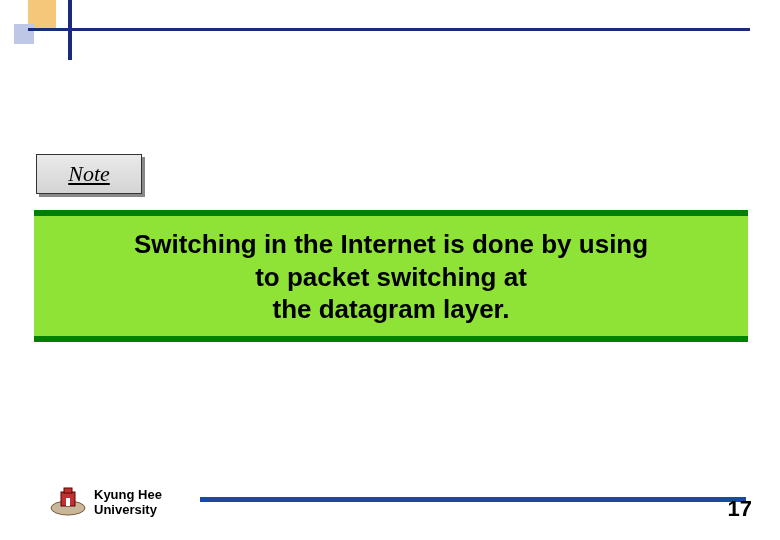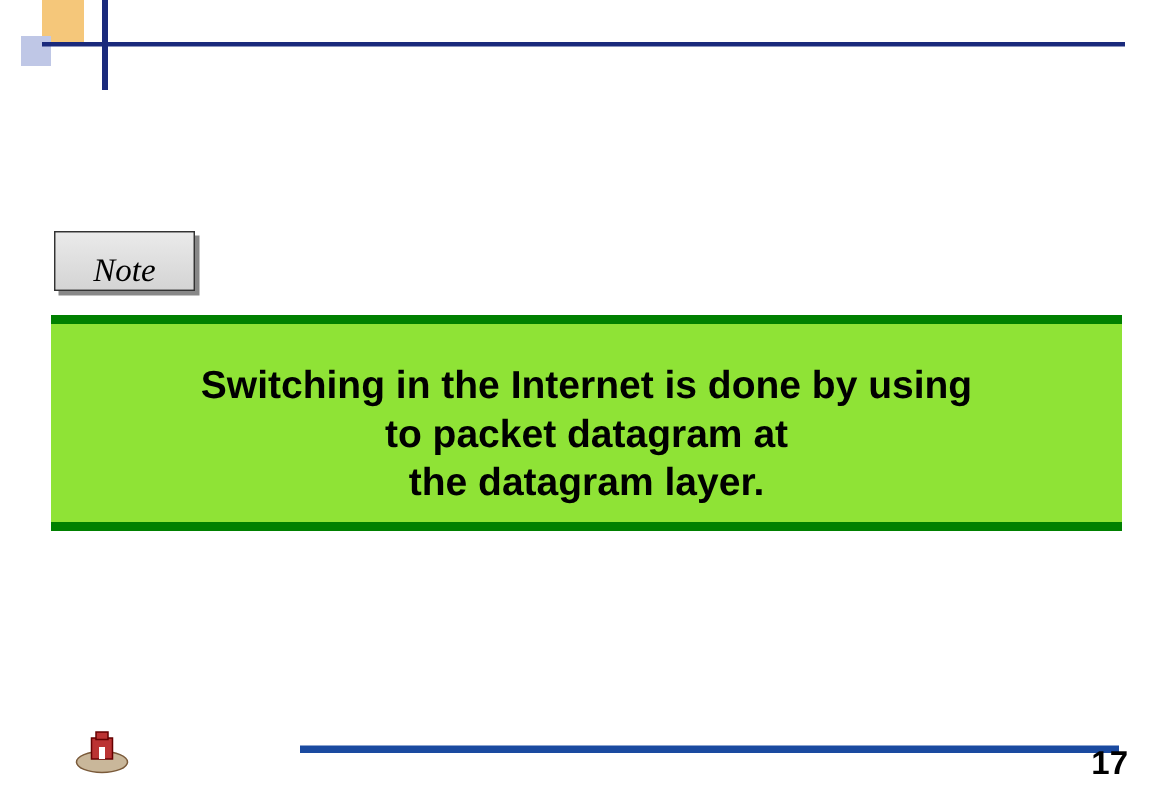--- a/index.html
+++ b/index.html
@@ -47,47 +47,48 @@
     top: 28px;
     left: 28px;
     right: 30px;
     height: 3px;
     background: #1a2a7c;
   }
   .note-box {
     position: absolute;
     top: 154px;
     left: 36px;
-    width: 94px;
+    width: 106px;
     height: 40px;
     background: linear-gradient(to bottom, #eaeaea, #d4d4d4);
     border: 1px solid #333;
     box-shadow: 3px 3px 0 #888;
     display: flex;
-    align-items: flex-end;
+    align-items: center;
     justify-content: center;
     font-family: "Times New Roman", serif;
     font-style: italic;
     font-size: 22px;
     color: #000;
+    text-decoration: underline;
   }
   .content-block {
     position: absolute;
     top: 210px;
     left: 34px;
     width: 714px;
   }
   .green-rule {
     height: 6px;
     background: #008000;
     width: 100%;
   }
   .content-body {
     background: #8fe336;
-    padding: 24px 10px 10px 10px;
+    padding: 12px 10px 10px 10px;
     text-align: center;
     font-size: 26px;
     font-weight: bold;
     line-height: 1.25;
     color: #000;
   }
   .footer {
     position: absolute;
     bottom: 18px;
     left: 0;
@@ -138,28 +139,32 @@
 </div>
 
 <div class="note-box">
   <span>Note</span>
 </div>
 
 <div class="content-block">
   <div class="green-rule"></div>
   <div class="content-body">
     <div>Switching in the Internet is done by using</div>
-    <div>to packet datagram at</div>
+    <div>to packet switching at</div>
     <div>the datagram layer.</div>
   </div>
   <div class="green-rule"></div>
 </div>
 
 <div class="footer">
   <svg class="uni-logo" viewBox="0 0 40 30">
     <ellipse cx="20" cy="22" rx="17" ry="7" fill="#c9b79a" stroke="#7a5a3a" stroke-width="1"></ellipse>
     <rect x="13" y="6" width="14" height="14" fill="#b33" stroke="#600" stroke-width="1"></rect>
     <rect x="16" y="2" width="8" height="5" fill="#b33" stroke="#600" stroke-width="1"></rect>
     <rect x="18" y="12" width="4" height="8" fill="#fff"></rect>
   </svg>
+  <div class="uni-name">
+    <div>Kyung Hee</div>
+    <div>University</div>
+  </div>
   <div class="footer-line"></div>
   <div class="page-num">17</div>
 </div>
 
 </body></html>

